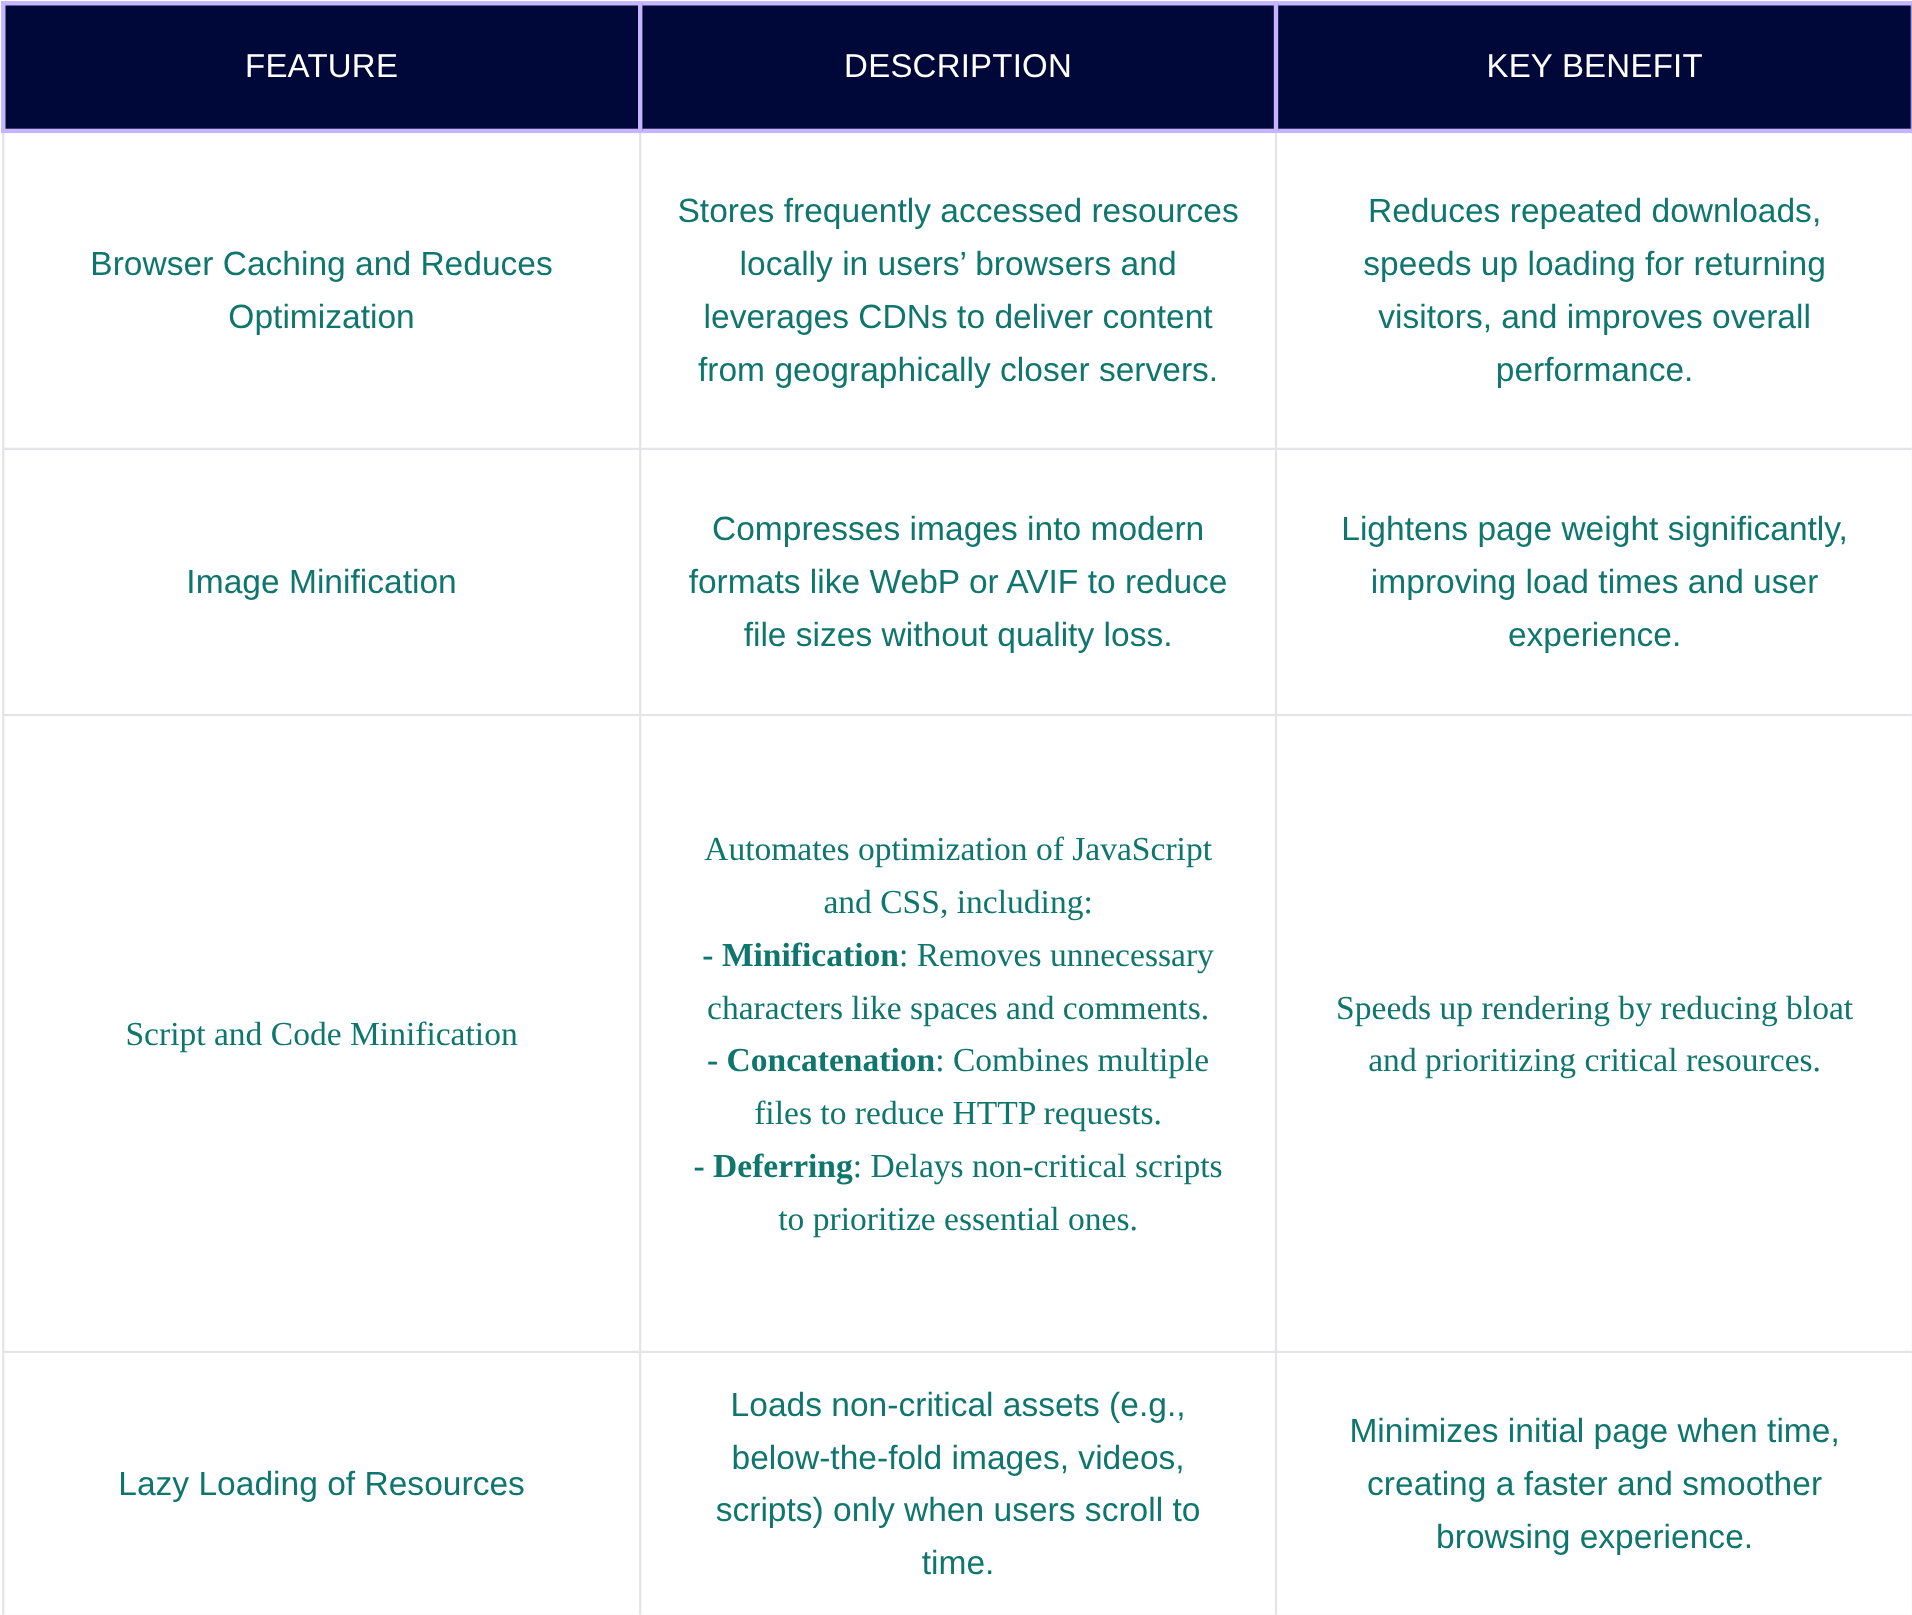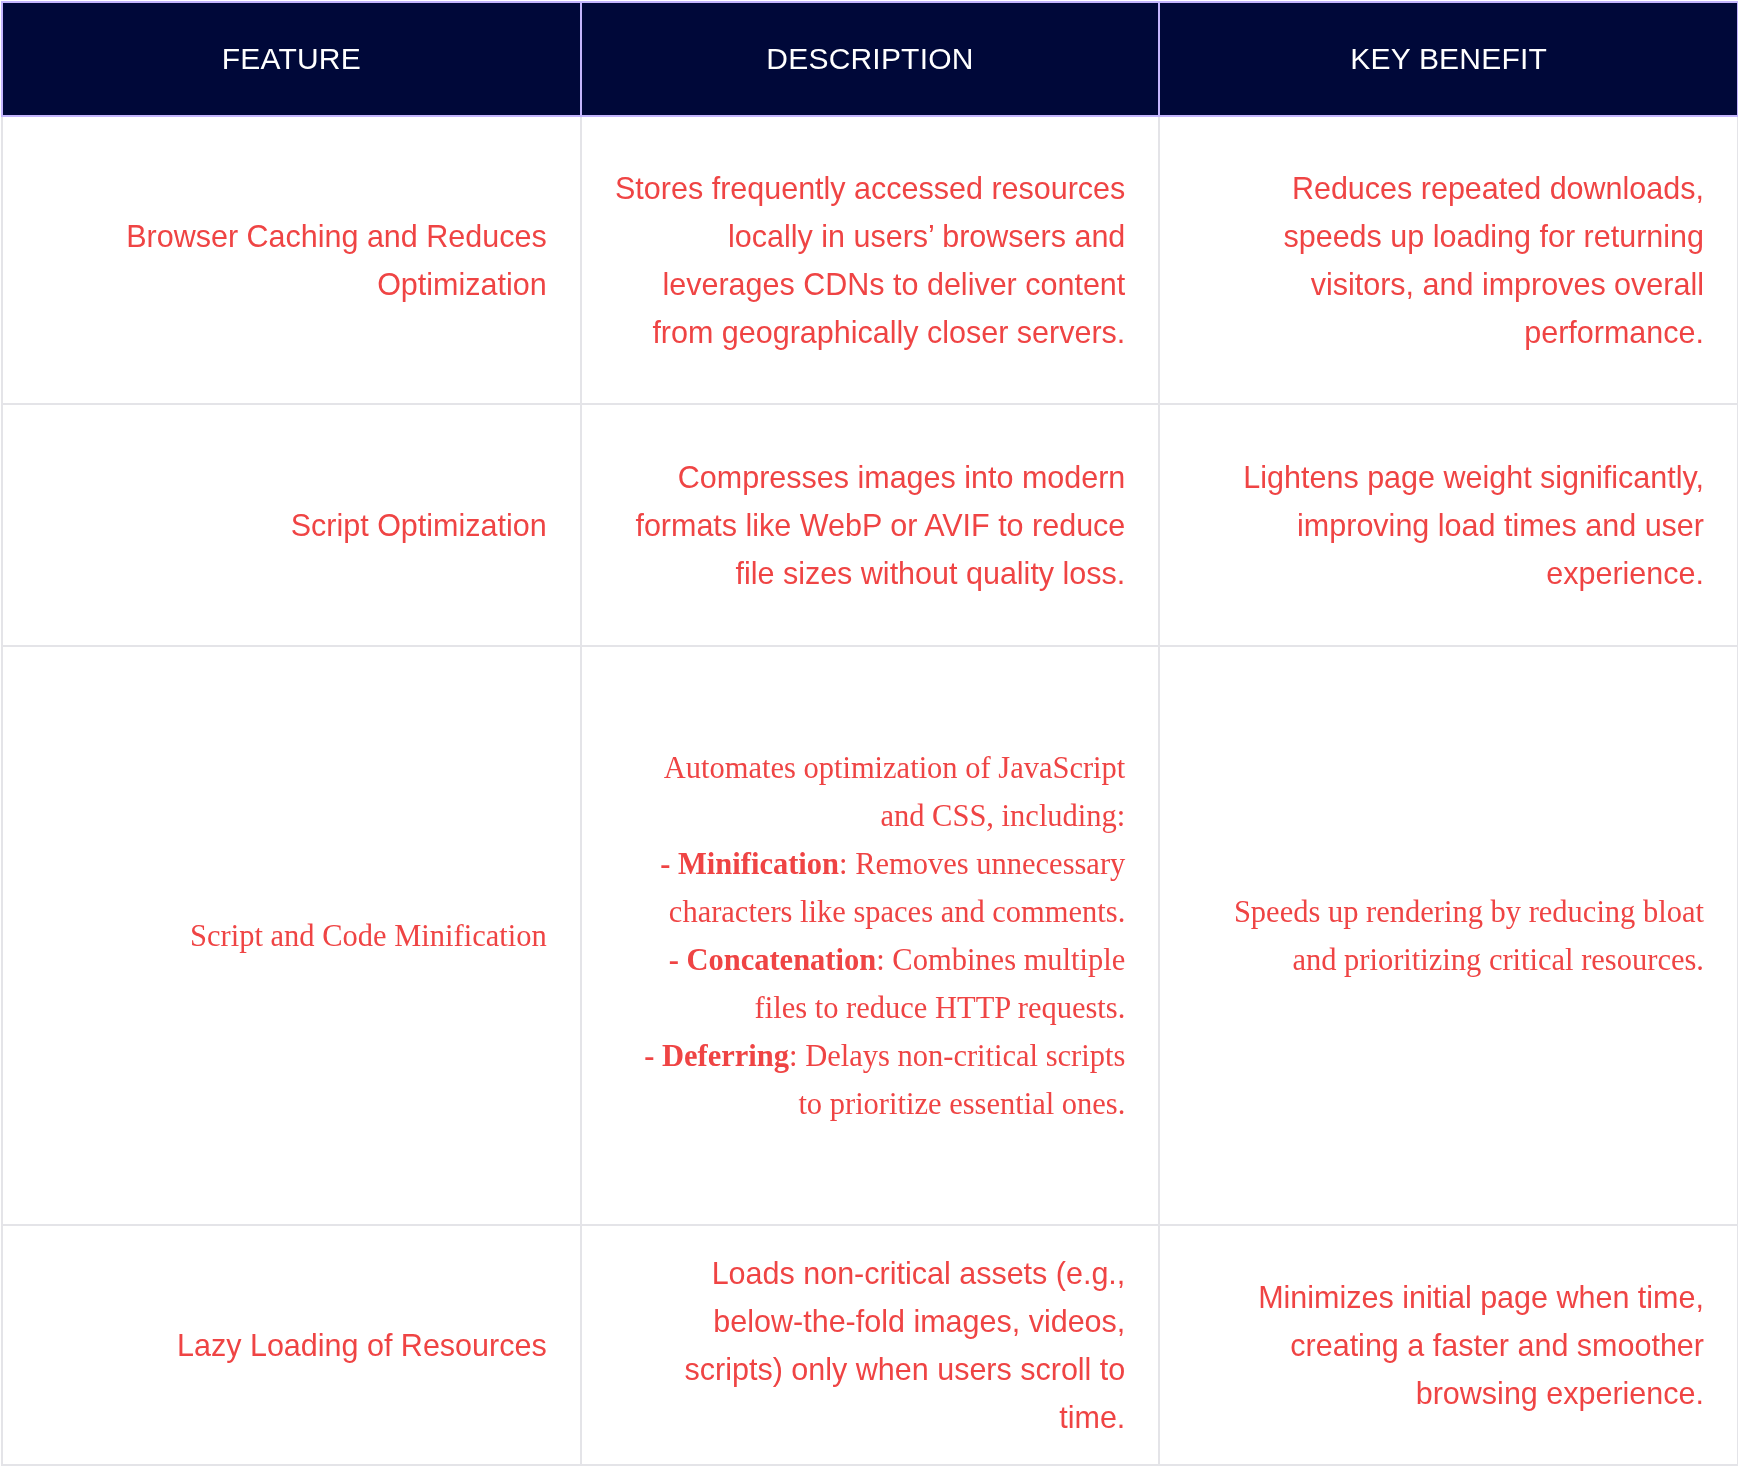--- a/index.html
+++ b/index.html
@@ -23,31 +23,31 @@
     table.features col { width: 578.67px; }
     table.features th {
       background: #000839;
       color: #ffffff;
       font-weight: normal;
       font-size: 30px;
       height: 112px;
       padding: 0;
       text-align: center;
       vertical-align: middle;
-      border: 2px solid #c4b5fd;
+      border: 4px solid #c4b5fd;
       letter-spacing: 0.2px;
     }
     table.features td {
       border: 2px solid #e4e4e8;
-      color: #ef4444;
+      color: #0f766e;
       font-size: 30.5px;
       line-height: 48px;
       vertical-align: middle;
       padding: 0 33px;
-      text-align: right;
+      text-align: center;
       margin-left: 15px;
     }
     tr.row-1 td { height: 286px; }
     tr.row-2 td { height: 240px; }
     tr.row-3 td { height: 577px; font-family: Liberation Serif, serif; }
     tr.row-4 td { height: 238px; }
     .desc-line { display: block; }
     .bold { font-weight: bold; }
   </style>
 </head>
@@ -66,21 +66,21 @@
       <th>KEY BENEFIT</th>
     </tr>
   </thead>
   <tbody>
     <tr class="row-1">
       <td>Browser Caching and Reduces Optimization</td>
       <td>Stores frequently accessed resources locally in users’ browsers and leverages CDNs to deliver content from geographically closer servers.</td>
       <td>Reduces repeated downloads, speeds up loading for returning visitors, and improves overall performance.</td>
     </tr>
     <tr class="row-2">
-      <td>Script Optimization</td>
+      <td>Image Minification</td>
       <td>Compresses images into modern formats like WebP or AVIF to reduce file sizes without quality loss.</td>
       <td>Lightens page weight significantly, improving load times and user experience.</td>
     </tr>
     <tr class="row-3">
       <td>Script and Code Minification</td>
       <td>
         <span class="desc-line">Automates optimization of JavaScript and CSS, including:</span>
         <span class="desc-line"><span class="bold">- </span><span class="bold">Minification</span><span>: Removes unnecessary characters like spaces and comments.</span></span>
         <span class="desc-line"><span class="bold">- </span><span class="bold">Concatenation</span><span>: Combines multiple files to reduce HTTP requests.</span></span>
         <span class="desc-line"><span class="bold">- </span><span class="bold">Deferring</span><span>: Delays non-critical scripts to prioritize essential ones.</span></span>

